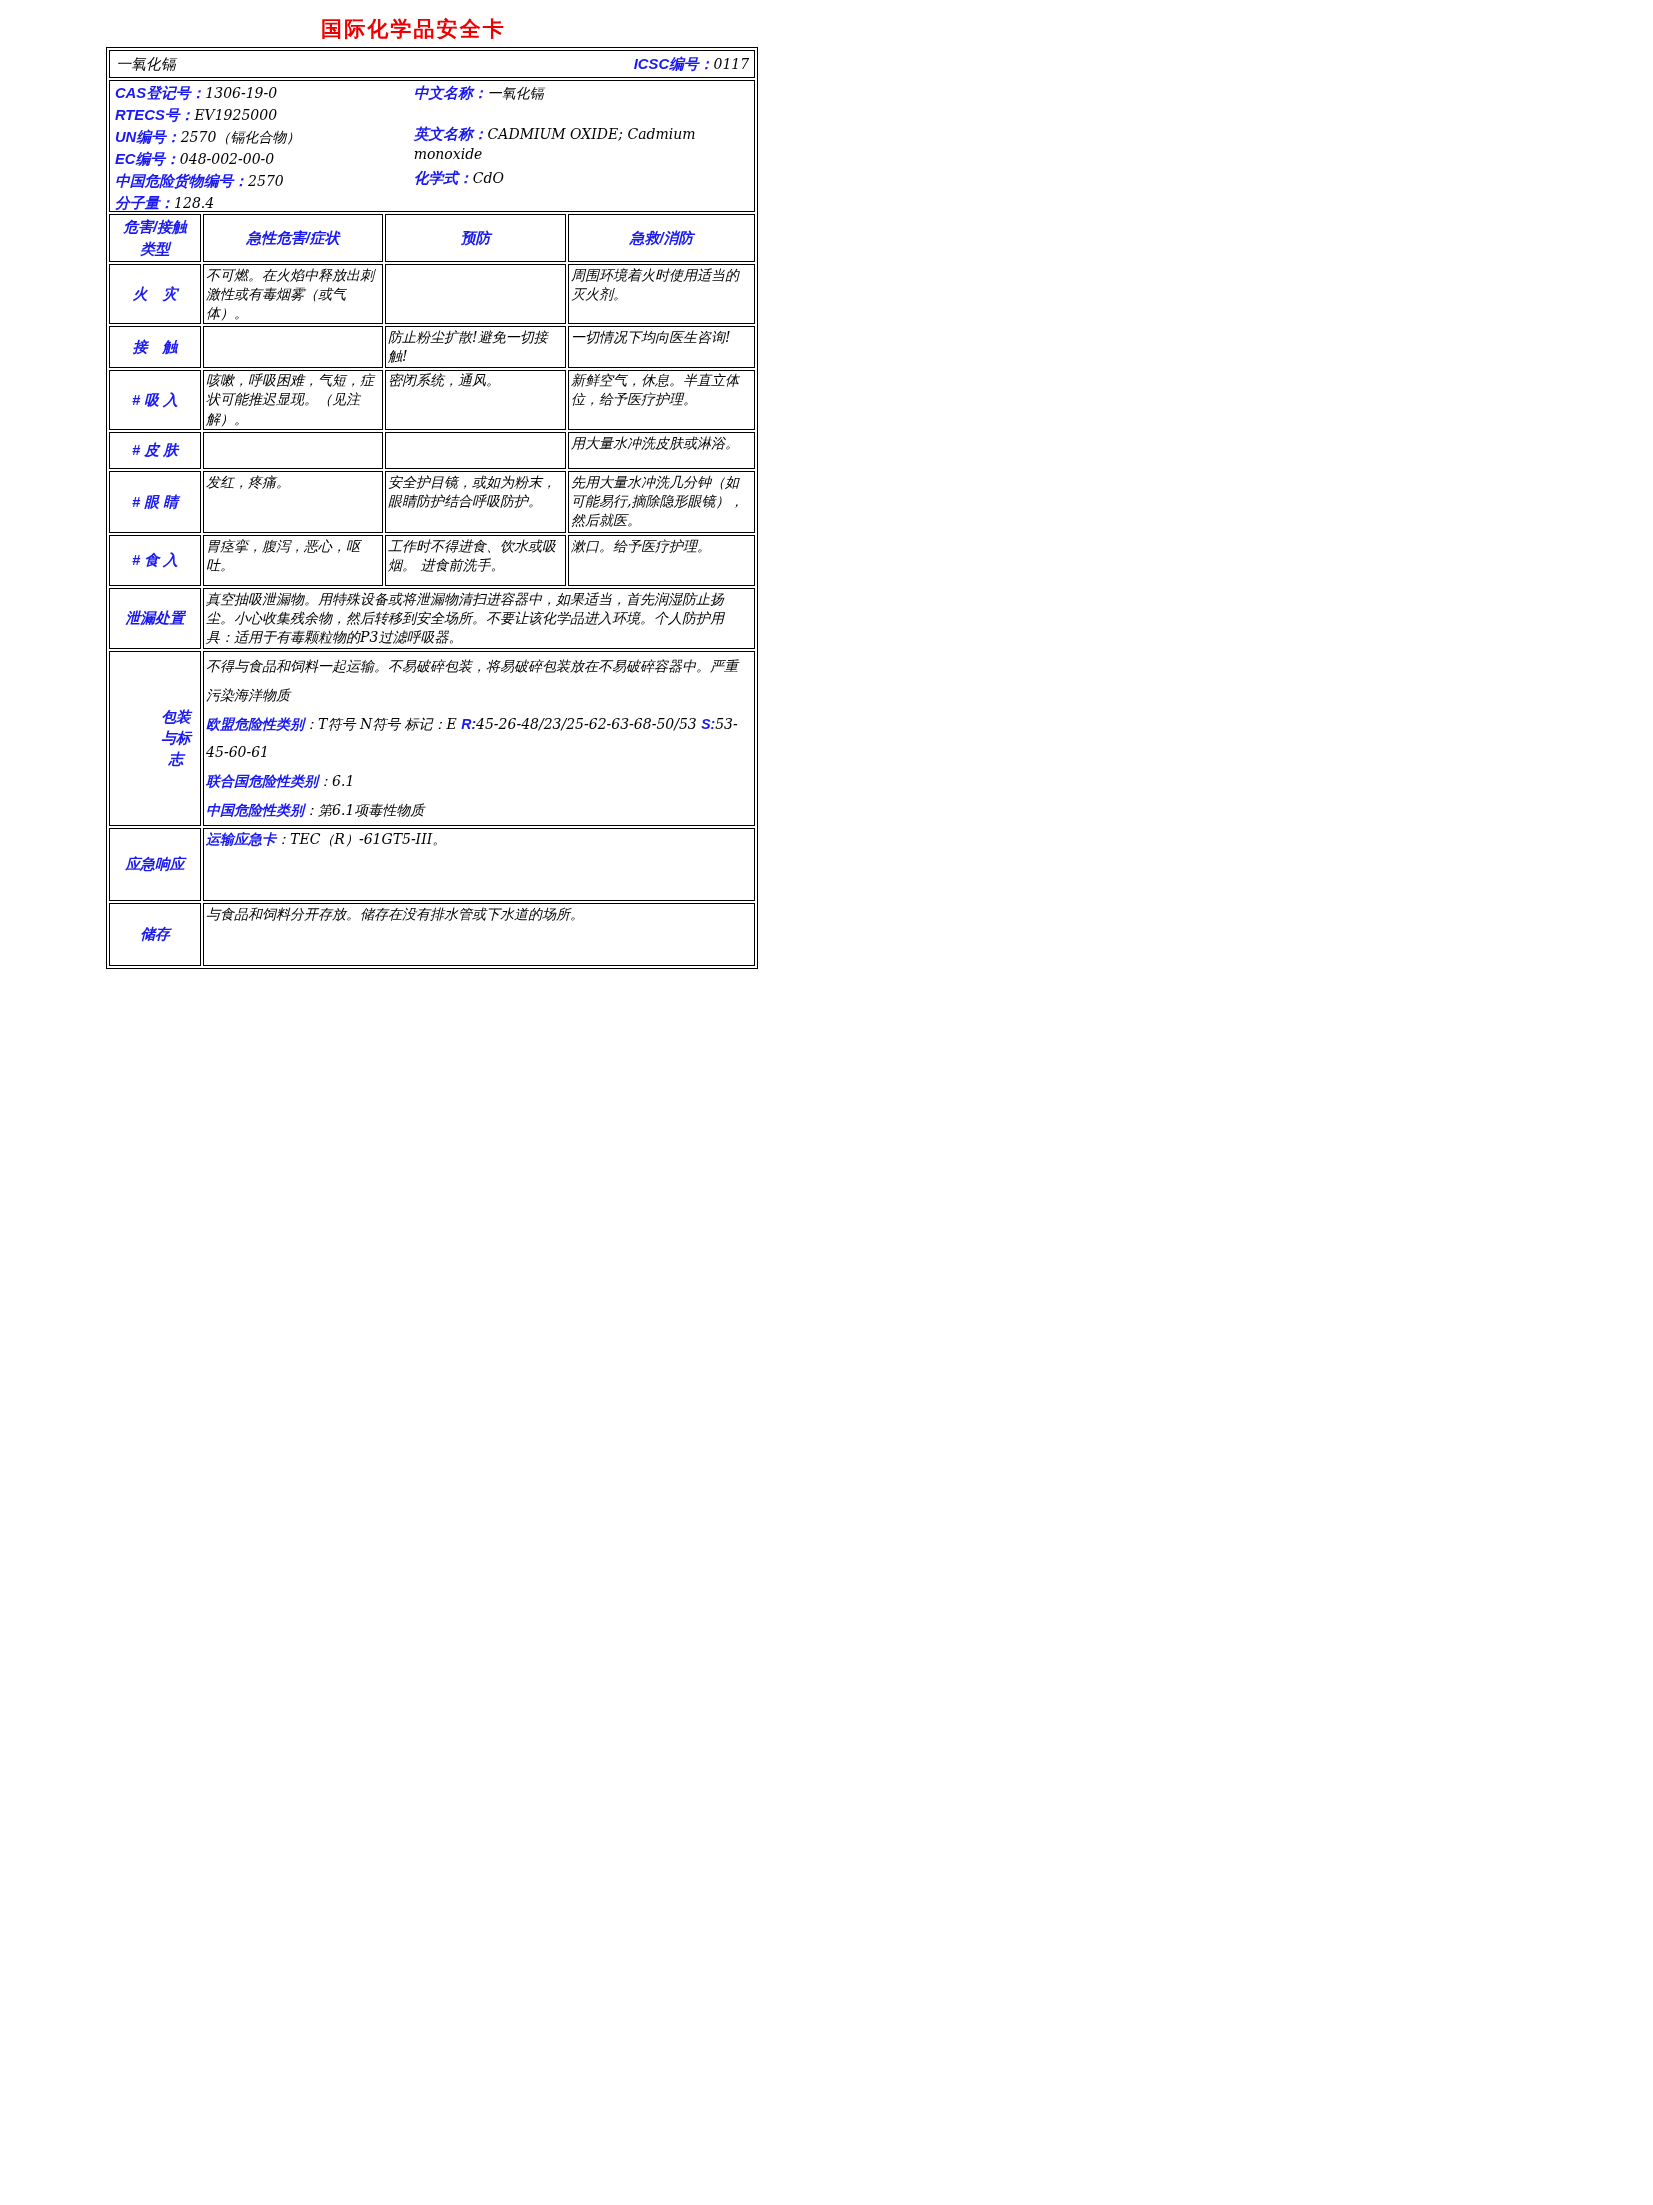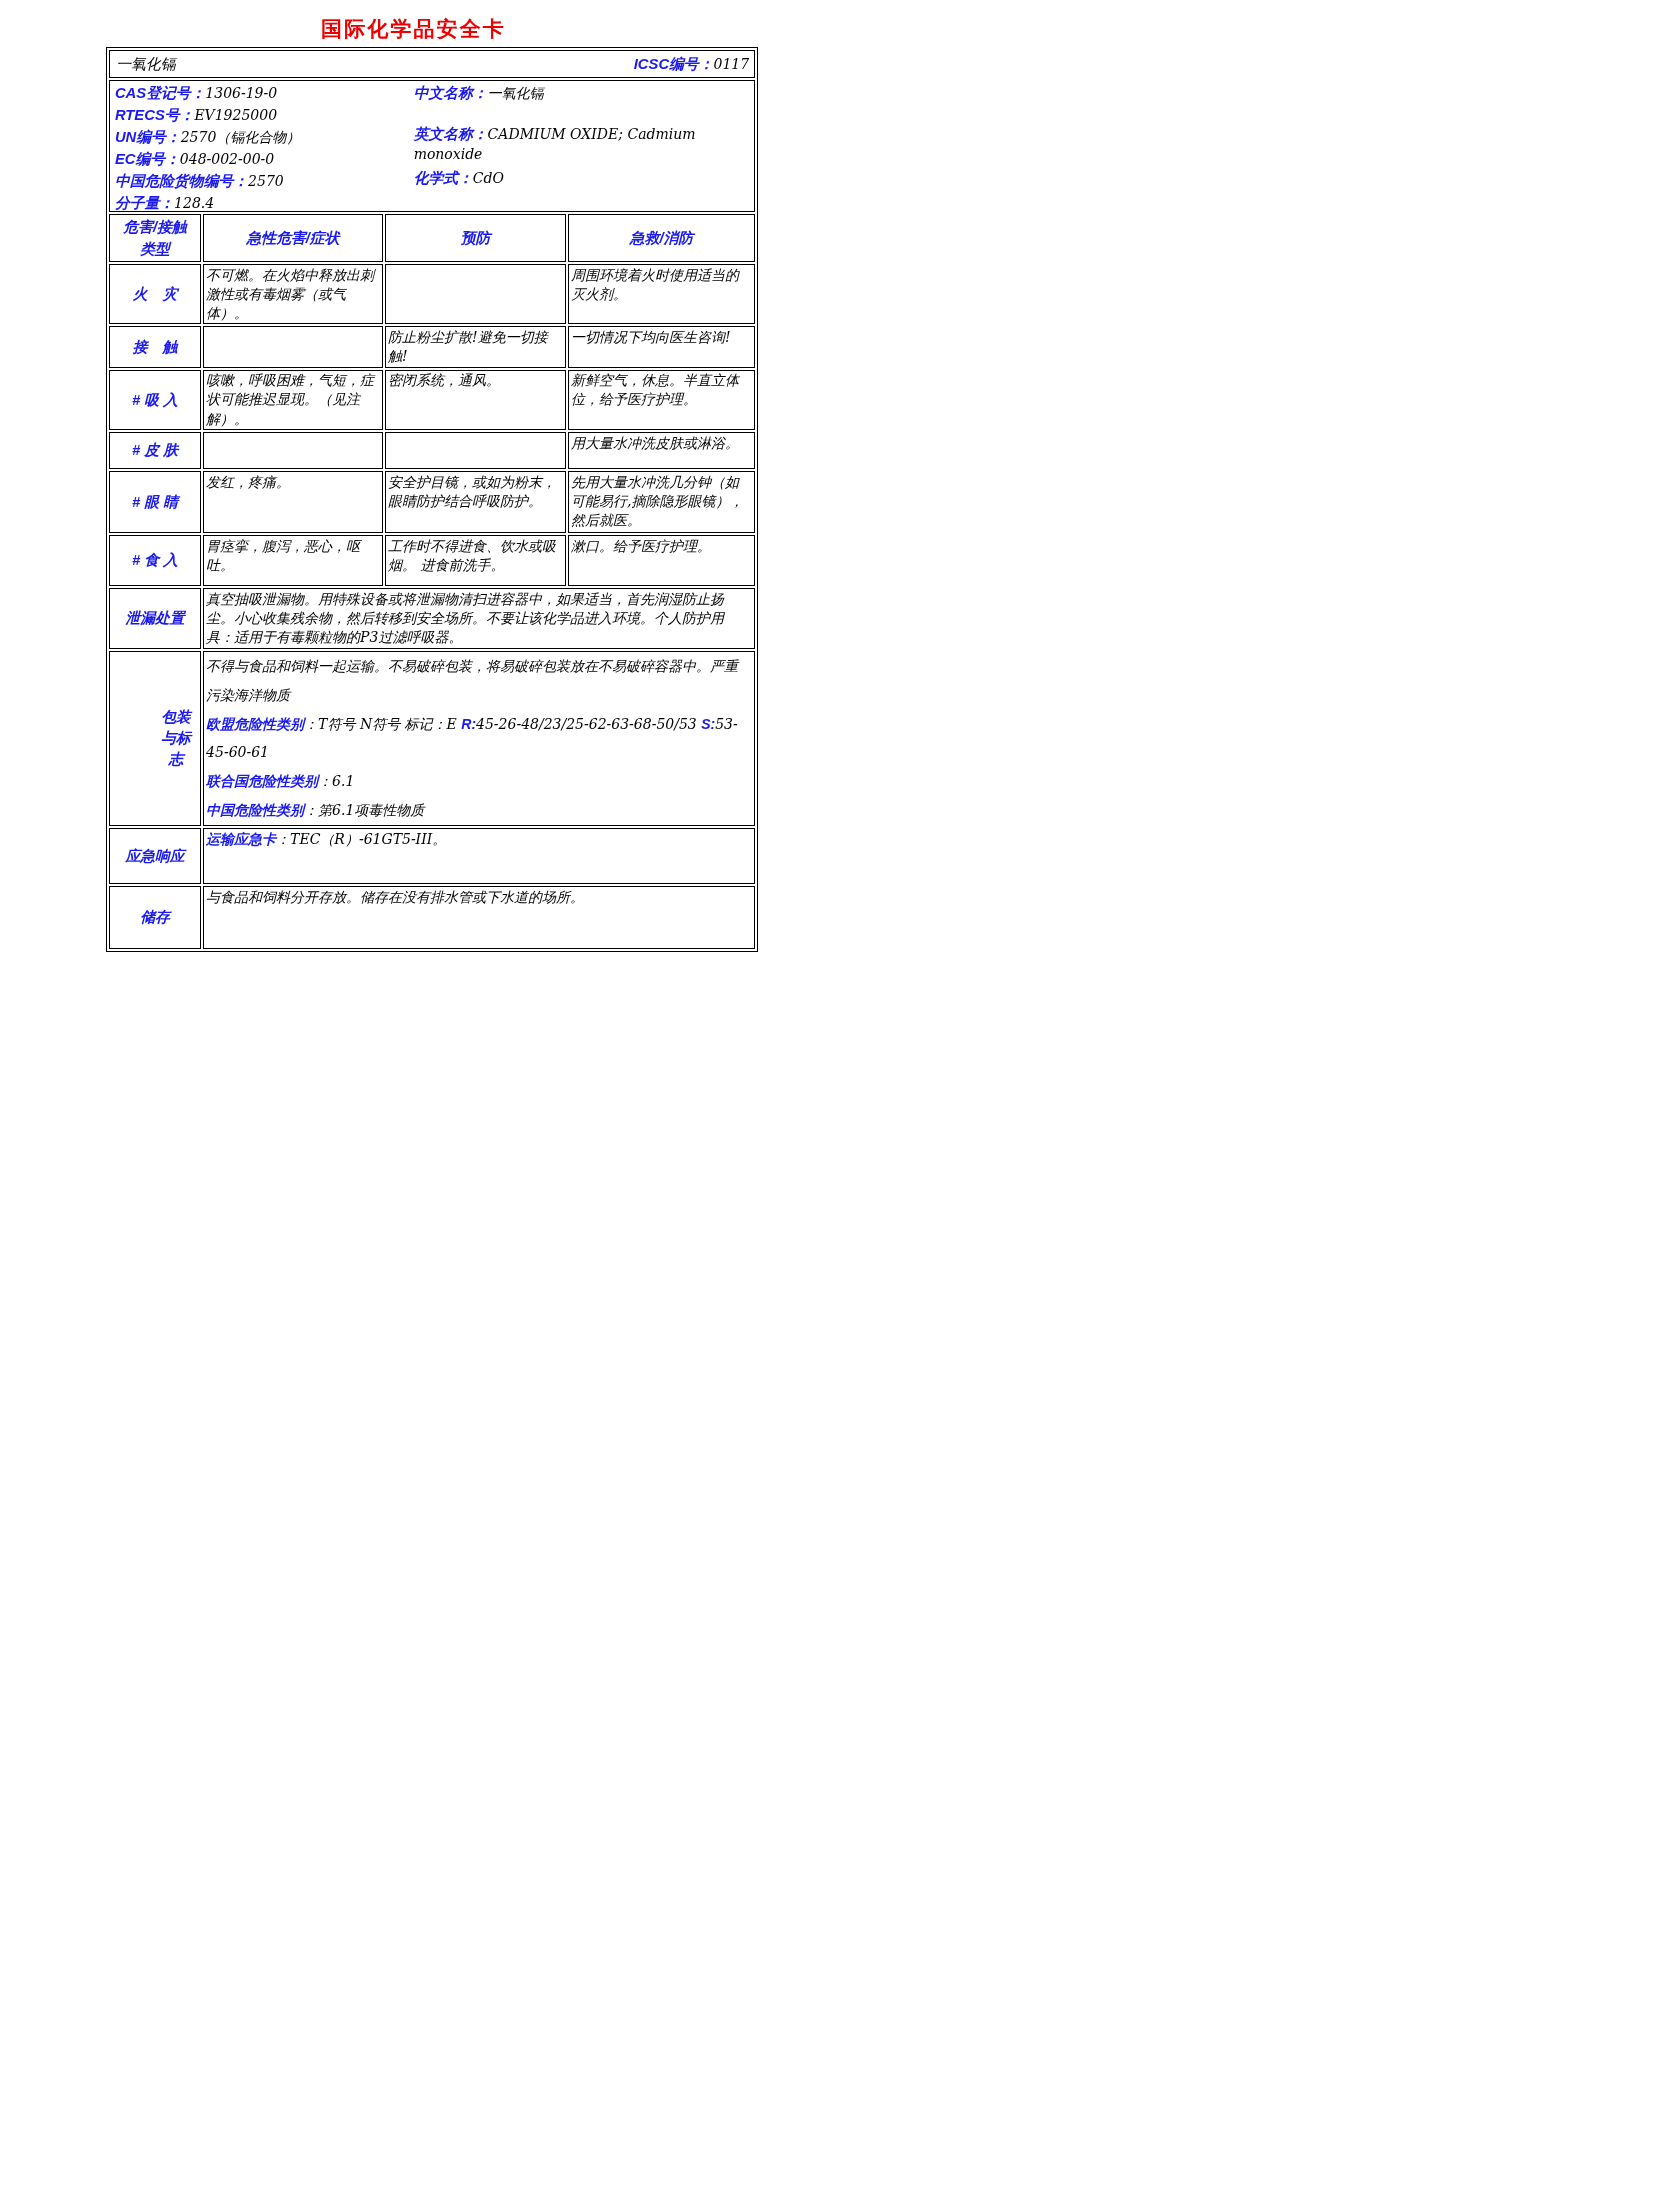--- a/index.html
+++ b/index.html
@@ -104,21 +104,21 @@
   }
   .h-fire      { height: 58px; }
   .h-explosion { height: 18.3px; }
   .h-contact   { height: 37px; }
   .h-inhale    { height: 56px; }
   .h-skin      { height: 37px; }
   .h-eye       { height: 62px; }
   .h-ingest    { height: 51px; }
   .h-spill     { height: 55px; text-align: center; }
   .h-pack      { height: 149px; padding-left: 44px; }
-  .h-emerg     { height: 56px; }
+  .h-emerg     { height: 73px; }
   .h-store     { height: 63px; }
   .pack-line { line-height: 2.05; }
   .seg-blue {
     color: var(--blue);
     font-family: "Liberation Sans", sans-serif;
     font-weight: bold;
   }
   .seg-black { color: var(--black); }
 </style>
 </head>

